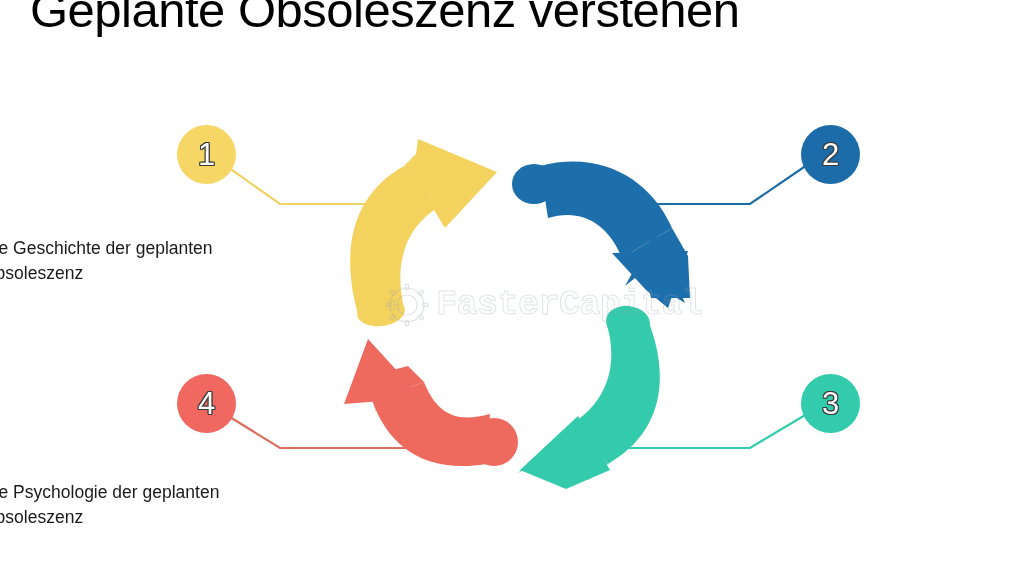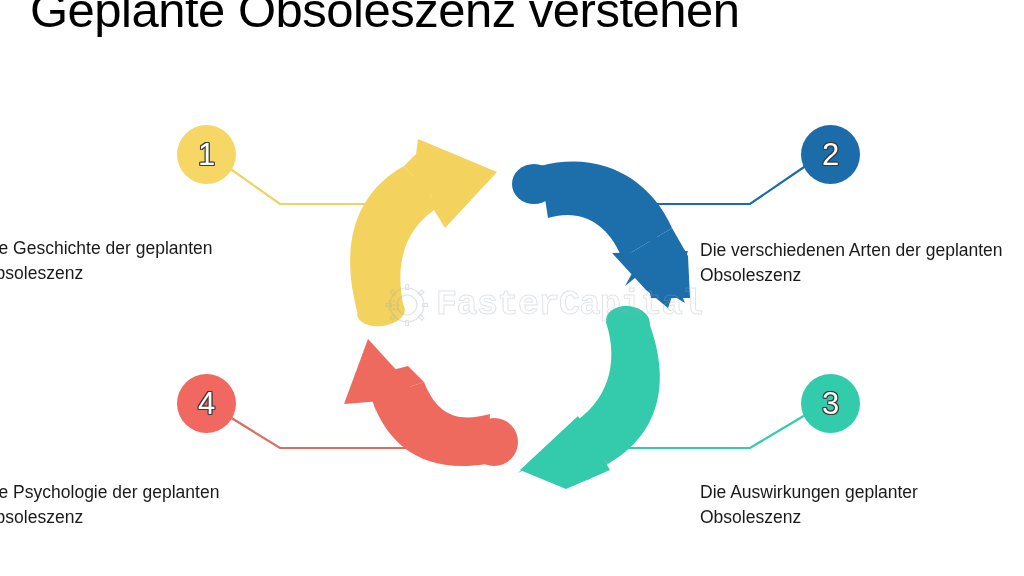--- a/index.html
+++ b/index.html
@@ -231,17 +231,15 @@
     <span class="num">2</span>
   </div>
   <div class="badge" id="badge-3">
     <span class="num">3</span>
   </div>
   <div class="badge" id="badge-4">
     <span class="num">4</span>
   </div>
 
   <div class="caption" id="caption-1">Die Geschichte der geplanten Obsoleszenz</div>
-  <div class="caption" id="caption-2">Die verschiedenen Arten der geplanten Obsoleszenz</div>
-  <div class="caption" id="caption-3">Die Auswirkungen geplanter Obsoleszenz</div>
   <div class="caption" id="caption-4">Die Psychologie der geplanten Obsoleszenz</div>
 
 </div>
 
 </body></html>

